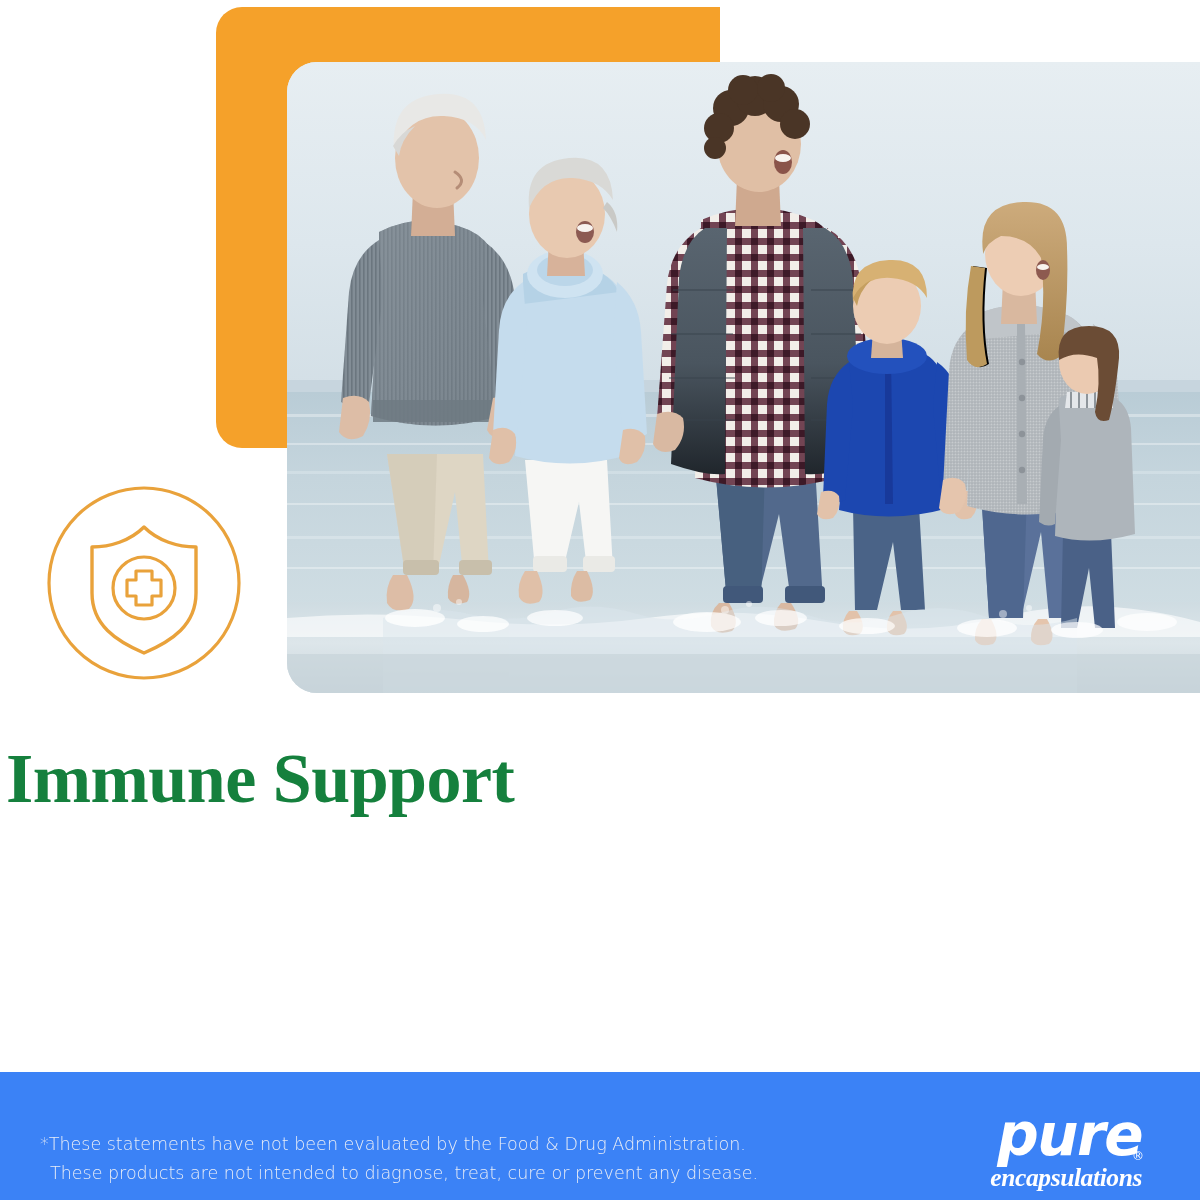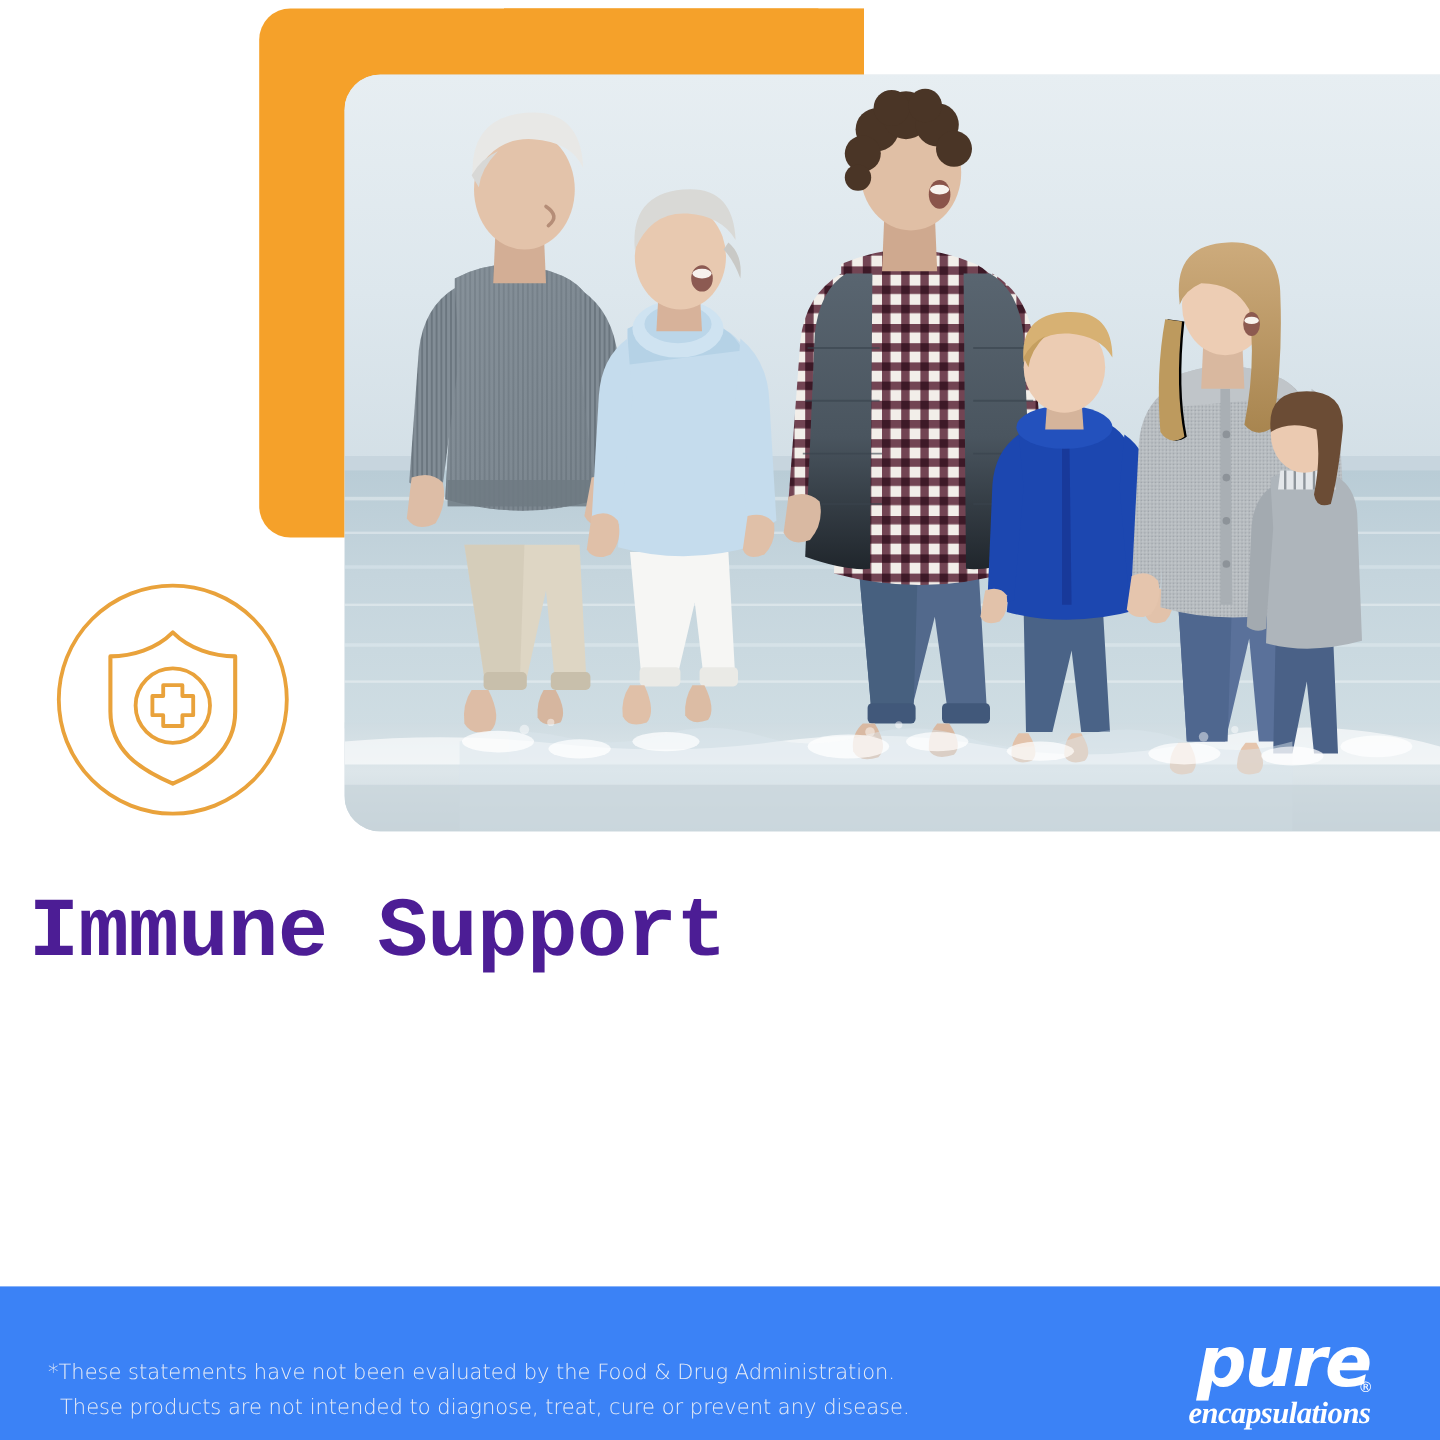--- a/index.html
+++ b/index.html
@@ -66,27 +66,27 @@
   #shield-badge svg { display: block; width: 200px; height: 200px; }
 
   
   #text-block {
     position: absolute;
     left: 6px;
     top: 742px;
     width: 1100px;
   }
   #page-title {
-    color: #4c1d95;
+    color: #15803d;
     font-size: 70px;
     font-weight: 700;
     letter-spacing: -0.5px;
     line-height: 1.05;
-    margin: 0 0 22px 18px;
-    font-family: Liberation Mono, monospace;
+    margin: 0 0 22px 0;
+    font-family: Liberation Serif, serif;
   }
   #body-copy {
     color: #2b2b2b;
     font-size: 36px;
     font-weight: 300;
     line-height: 1.52;
     margin: 0;
     max-width: 1060px;
     font-family: "DejaVu Sans", sans-serif;
   }

